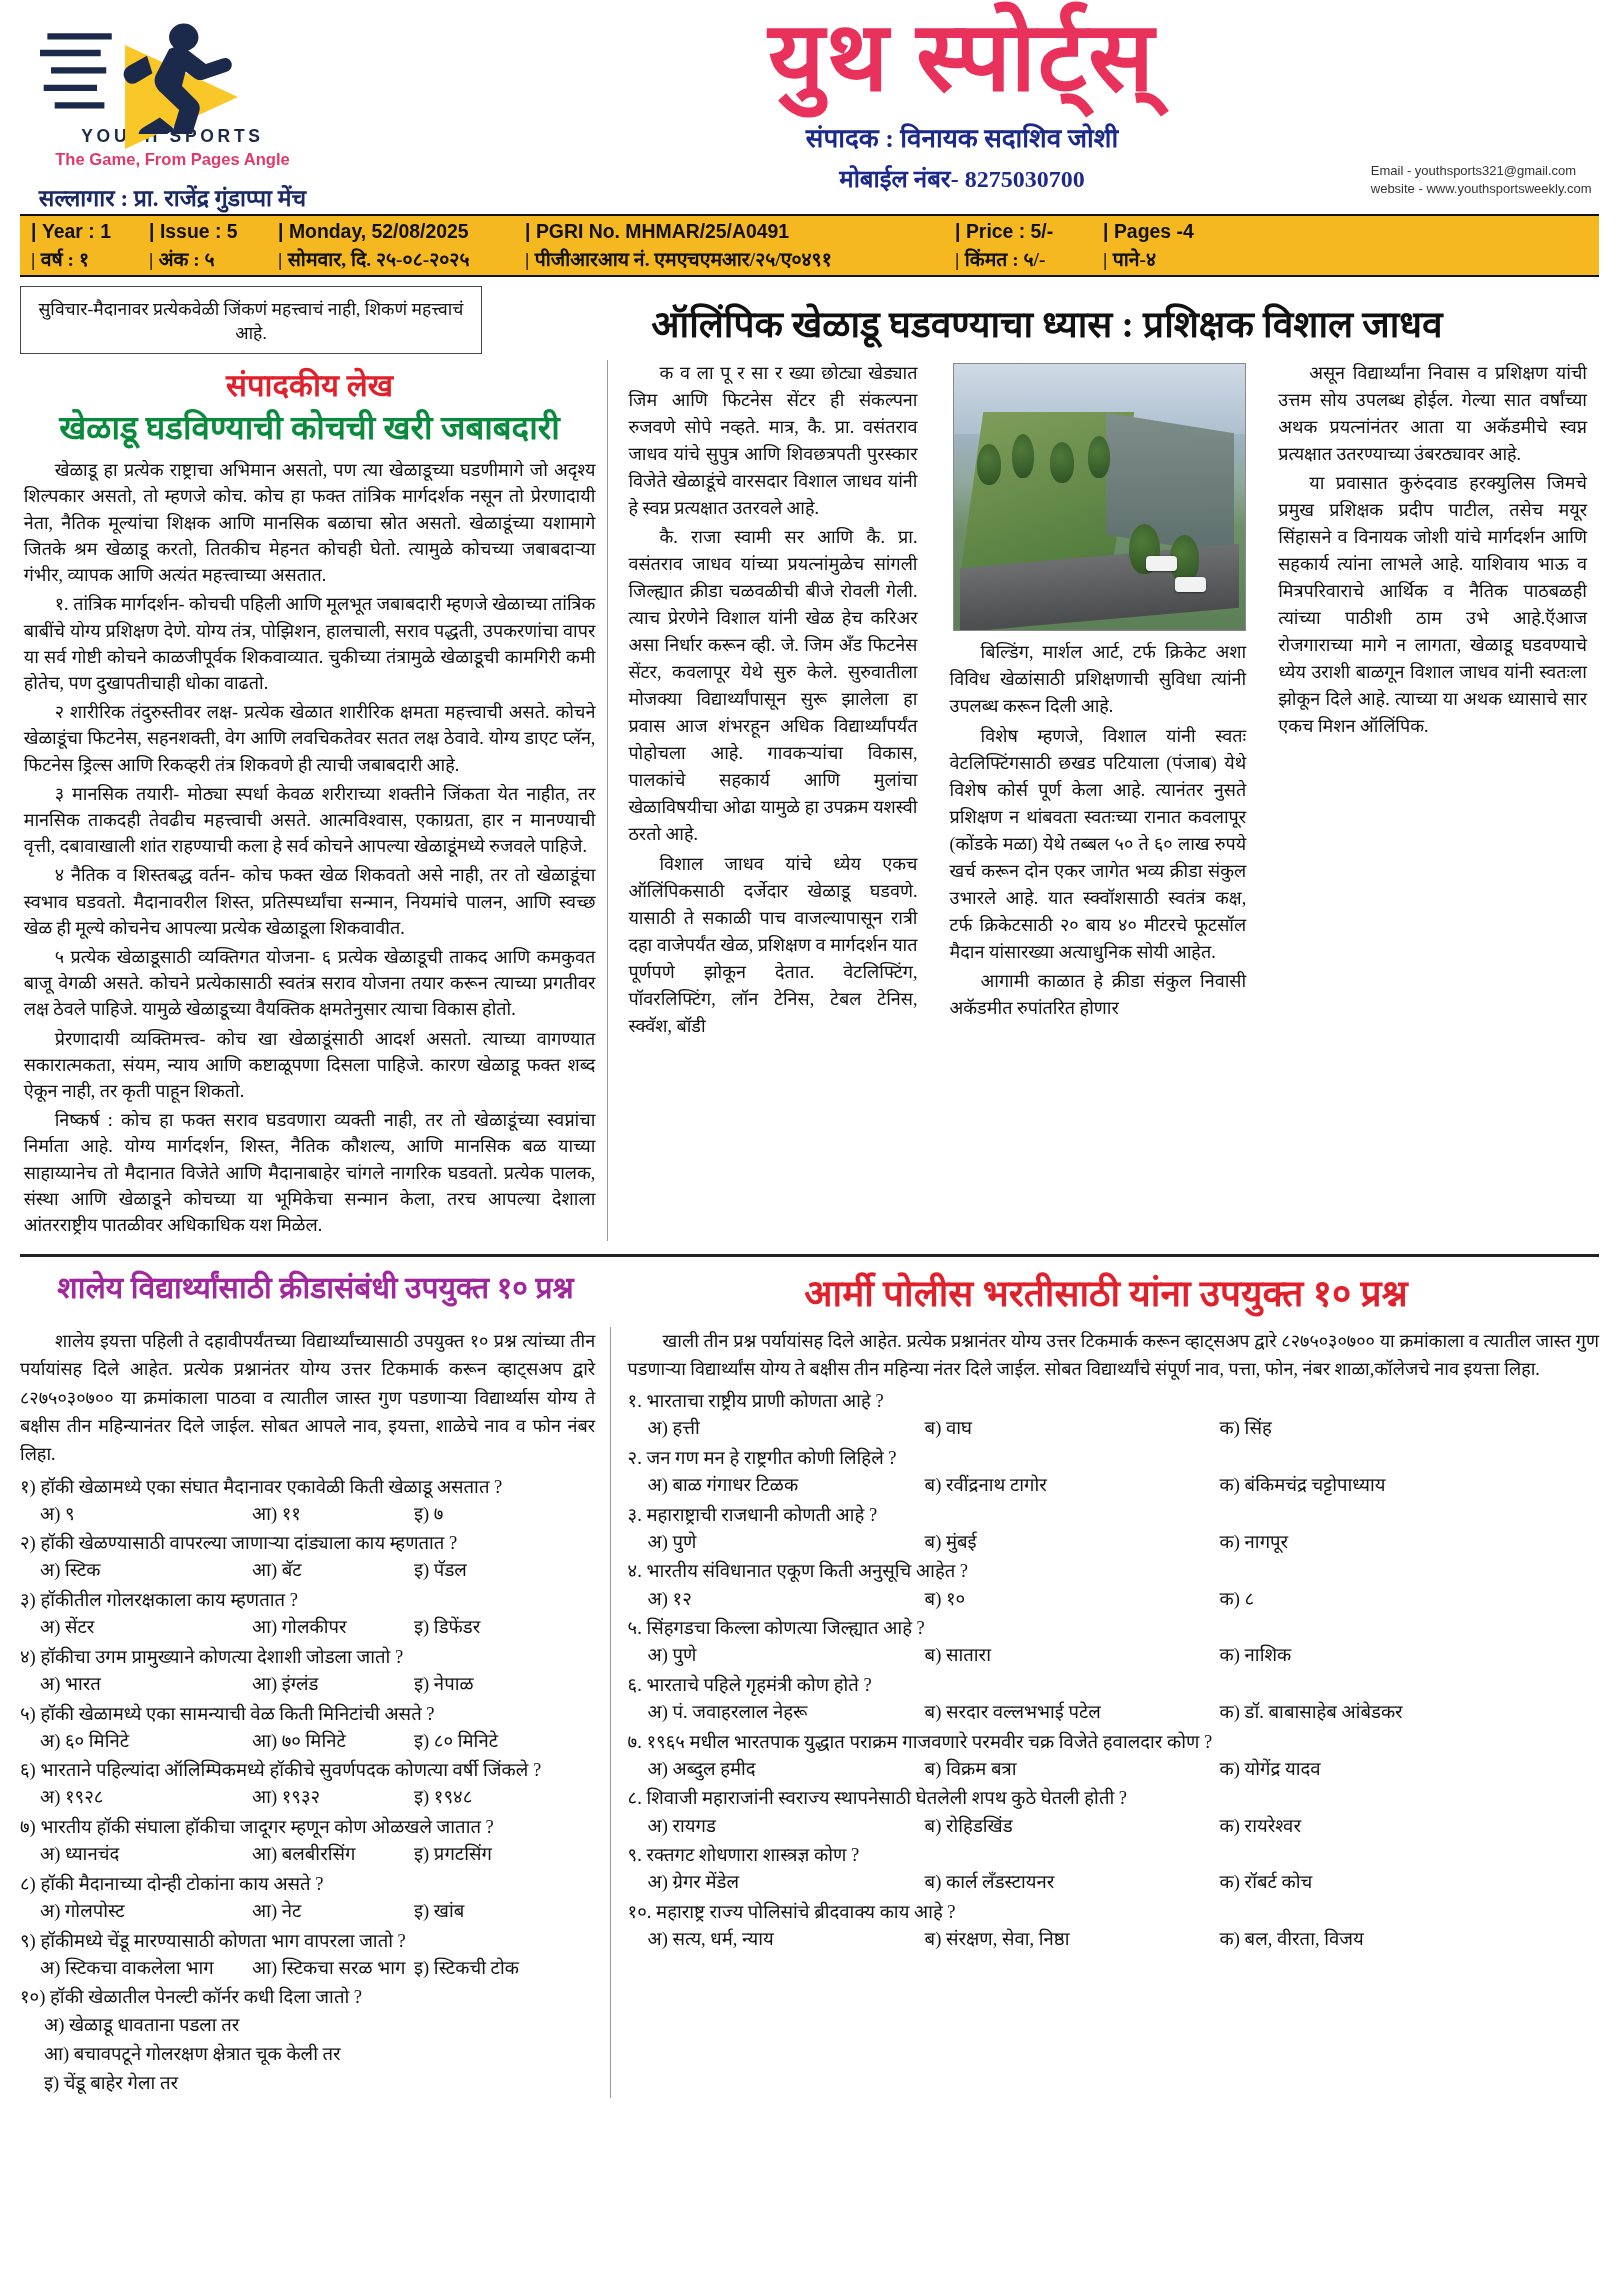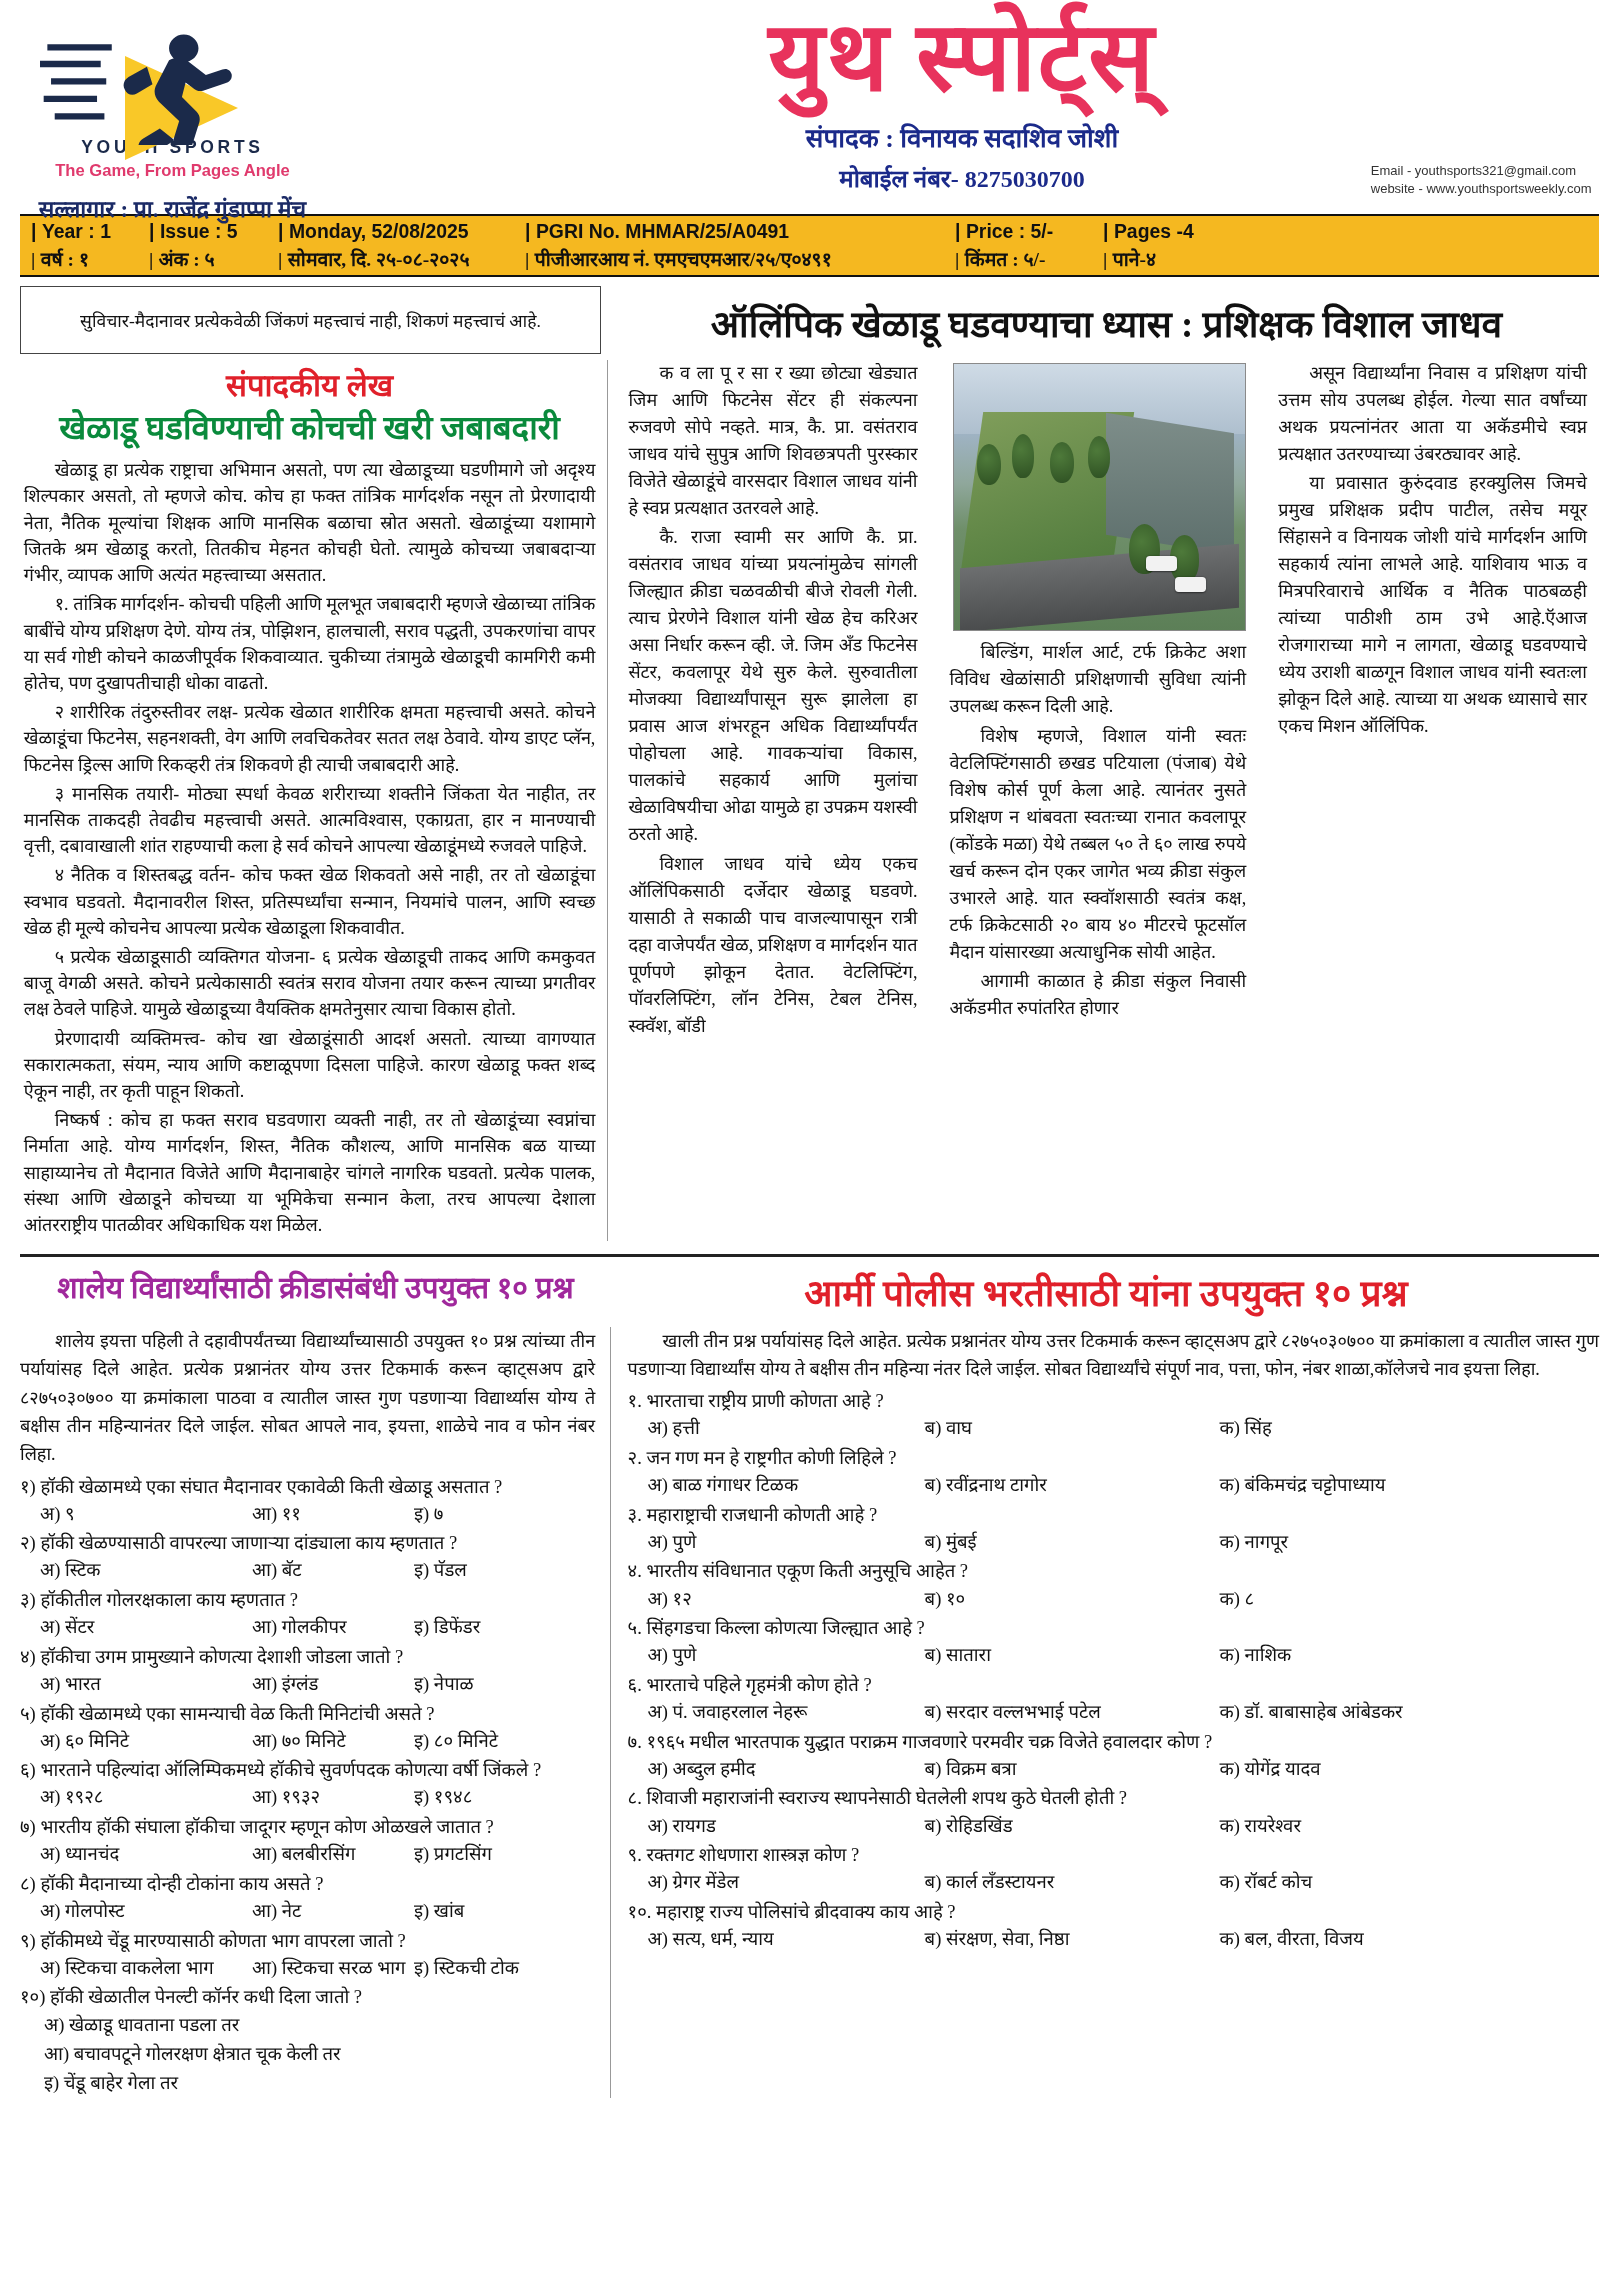--- a/index.html
+++ b/index.html
@@ -9,21 +9,21 @@
     background:#ffffff;
     font-family:"Liberation Serif", serif;
     color:#111;
     position:relative;
     overflow:hidden;
   }
   .page { width:1619px; height:2290px; position:relative; padding:0 20px; }
 
   
   .masthead { display:flex; align-items:flex-start; height:214px; position:relative; }
-  .logo-block { width:305px; padding-top:23px; position:relative; flex:0 0 305px; }
+  .logo-block { width:305px; padding-top:12px; position:relative; flex:0 0 305px; }
   .logo-art { position:relative; height:118px; width:277px; margin-left:20px; }
   .logo-chev {
     position:absolute; left:85px; top:33px;
     width:0;height:0;
     border-top:52px solid transparent;
     border-bottom:52px solid transparent;
     border-left:113px solid #f9c828;
   }
   .logo-runner { position:absolute; left:72px; top:5.5px; }
   .speed-lines { position:absolute; left:0px; top:16.6px; }
@@ -77,21 +77,21 @@
   .c-year  { width:118px; }
   .c-issue { width:129px; }
   .c-date  { width:247px; }
   .c-pgri  { width:430px; }
   .c-price { width:148px; }
   .c-pages { width:auto; }
 
   
   .row2 { display:flex; margin-top:9.2px; gap:13px; }
   .suvichar {
-    width:581px; border:1.8px solid #444; padding:14.8px 7.4px;
+    width:462px; border:1.8px solid #444; padding:14.8px 7.4px;
     font-family:"Liberation Serif", serif; font-size:17.5px; color:#111;
     text-align:center; height:68px; display:flex; align-items:center; justify-content:center;
   }
   .main-headline {
     flex:1; font-family:"Liberation Serif", serif; font-weight:700;
     font-size:37px; color:#111; text-align:center; padding-top:11px;
     letter-spacing:0px;
   }
 
   

